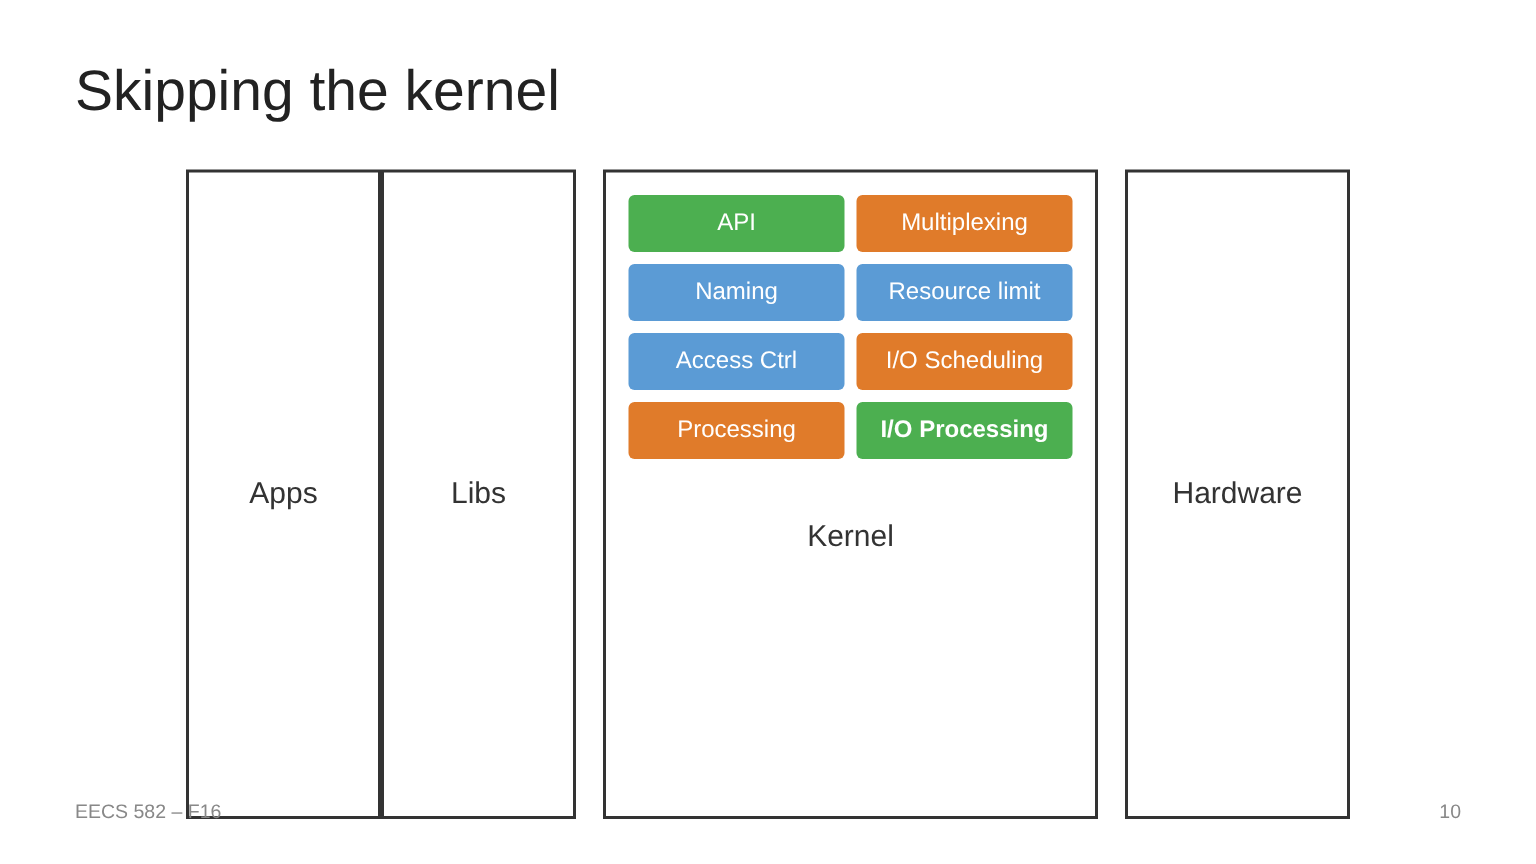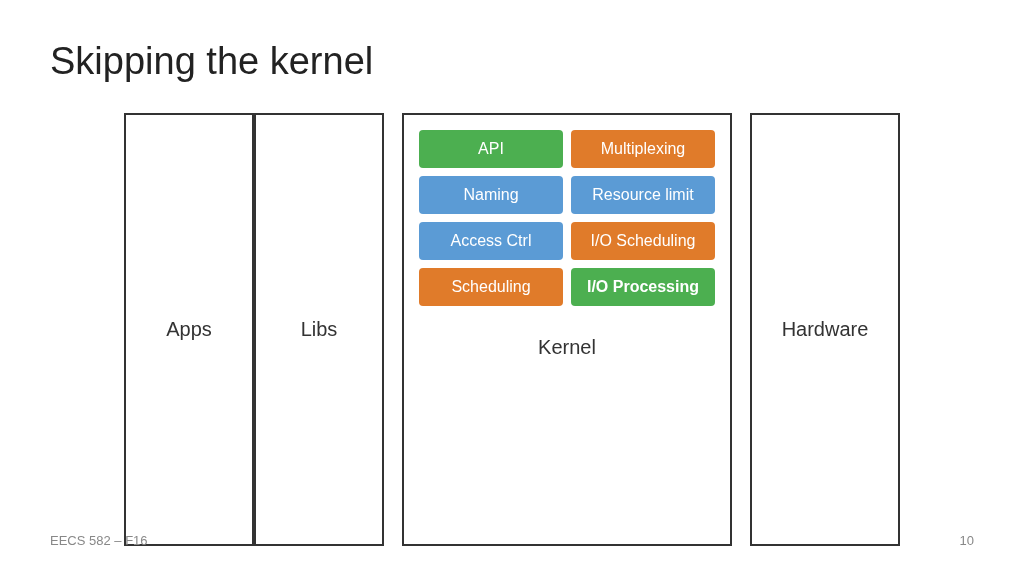--- a/index.html
+++ b/index.html
@@ -56,21 +56,21 @@
       margin-right: 18px;
     }
 
     .box-kernel {
       width: 330px;
       margin-right: 18px;
       flex-direction: column;
       padding: 15px;
       align-items: stretch;
       justify-content: flex-start;
-      gap: 0;
+      gap: 11px;
     }
 
     .box-hardware {
       width: 150px;
     }
 
     .kernel-grid {
       display: grid;
       grid-template-columns: 1fr 1fr;
       gap: 8px;
@@ -127,21 +127,21 @@
     </div>
 
     <div class="box box-kernel">
       <div class="kernel-grid">
         <div class="chip chip-green">API</div>
         <div class="chip chip-orange2">Multiplexing</div>
         <div class="chip chip-blue">Naming</div>
         <div class="chip chip-blue">Resource limit</div>
         <div class="chip chip-blue">Access Ctrl</div>
         <div class="chip chip-orange2">I/O Scheduling</div>
-        <div class="chip chip-orange2">Scheduling</div>
+        <div class="chip chip-orange2">Processing</div>
         <div class="chip chip-green2">I/O Processing</div>
       </div>
       <div class="kernel-label">Kernel</div>
     </div>
 
     <div class="box box-hardware">
       <span>Hardware</span>
     </div>
 
   </div>

